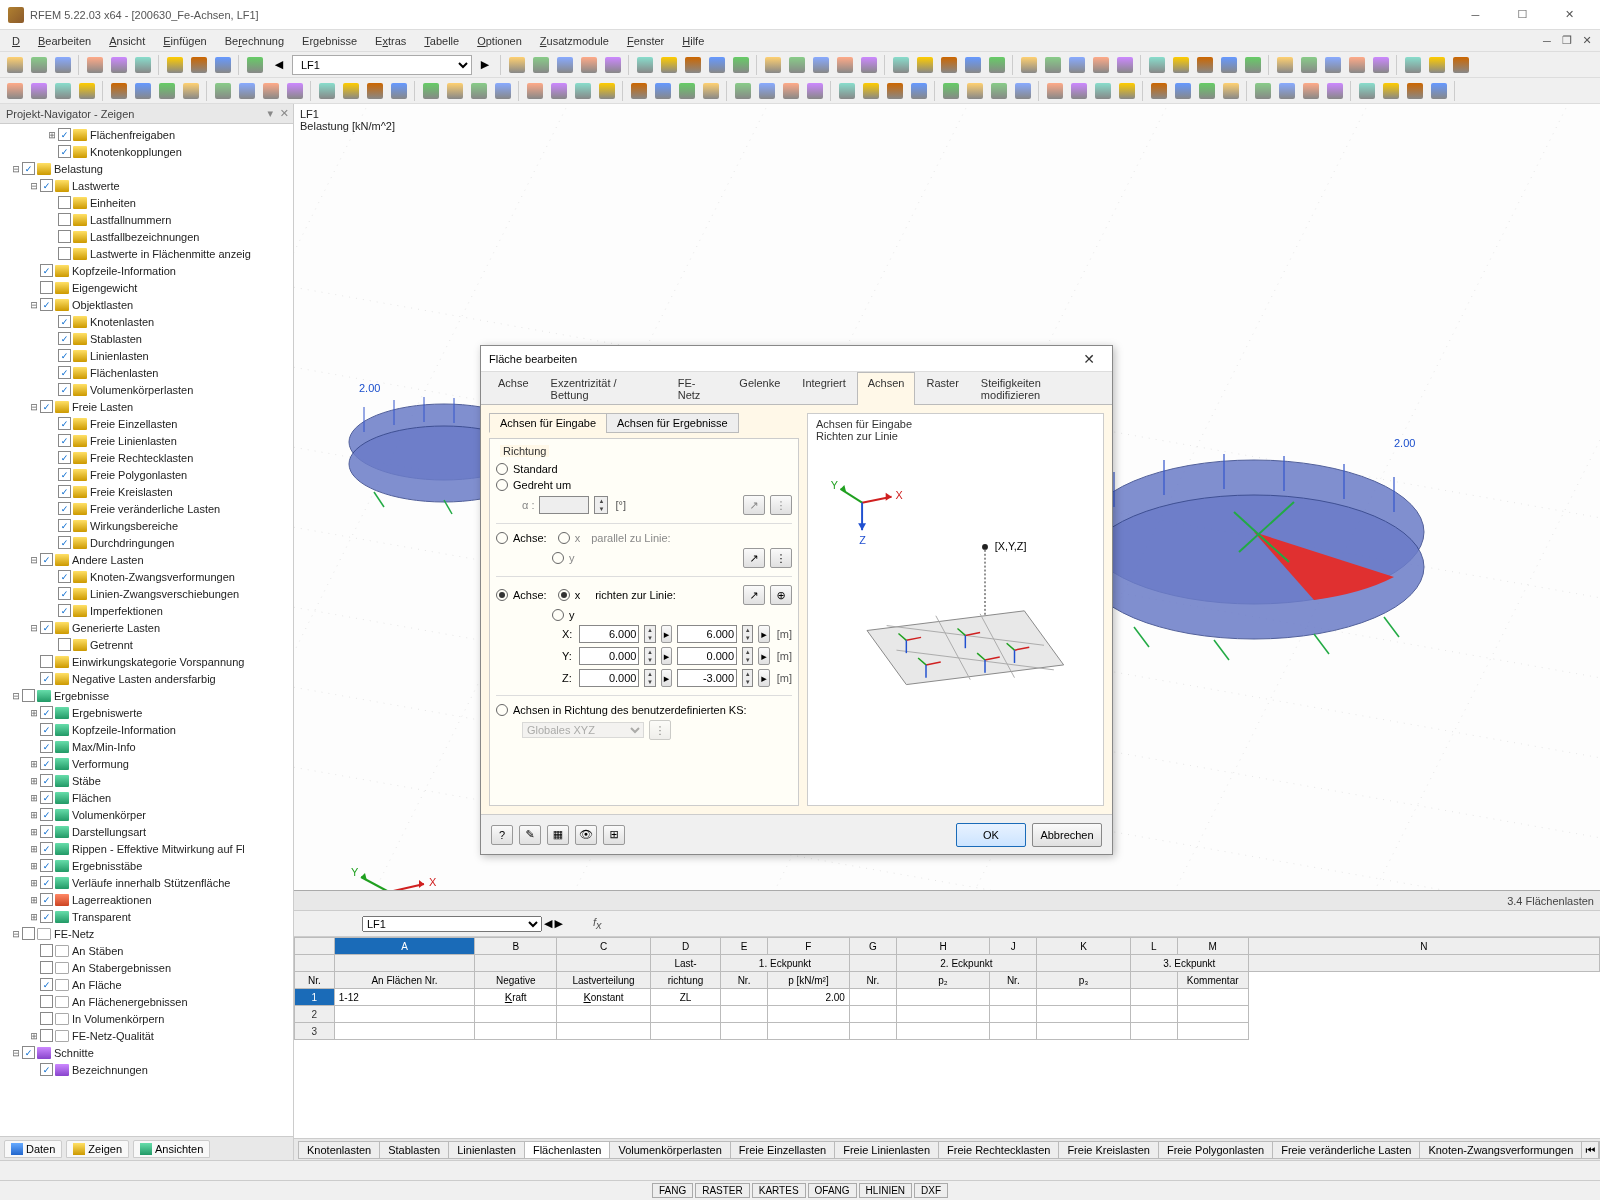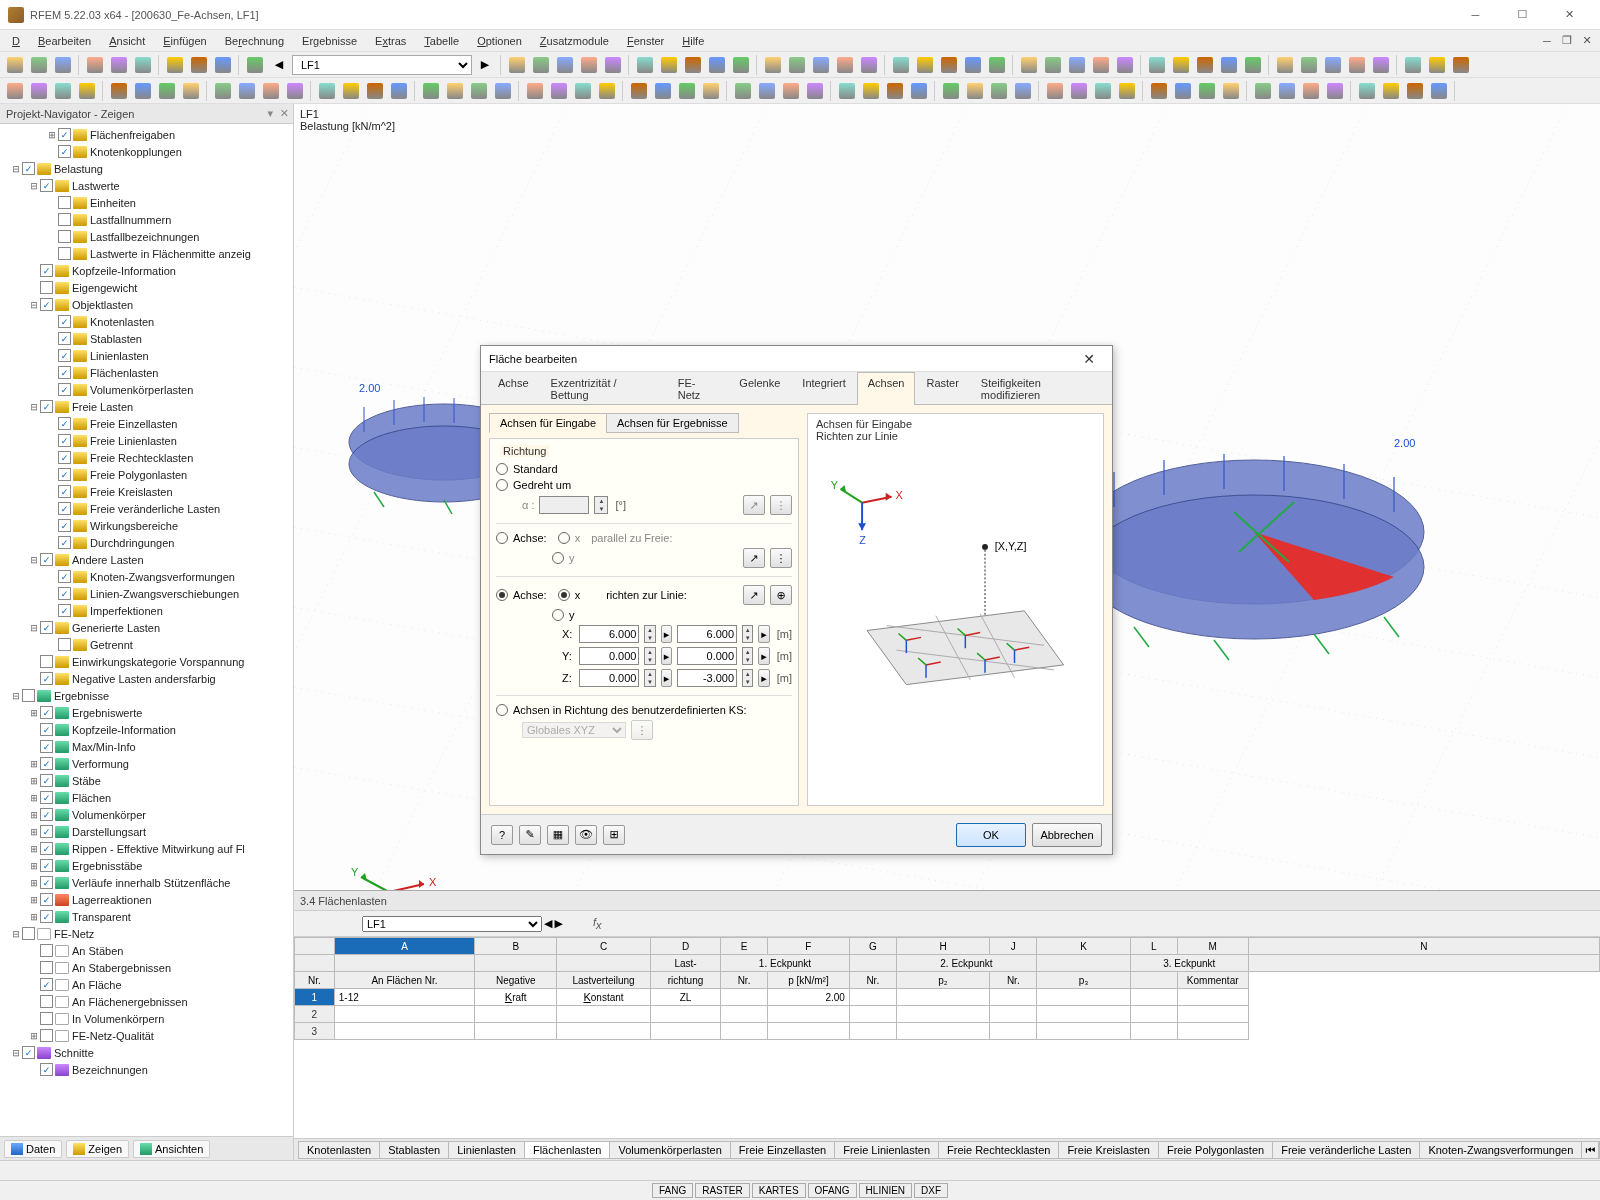--- a/index.html
+++ b/index.html
@@ -83,21 +83,21 @@
 .spin div { flex: 1; font-size: 6px; text-align: center; line-height: 8px; color: #444; }
 .unit { color: #555; margin-left: 2px; }
 .minibtn { width: 22px; height: 20px; border: 1px solid #999; background: linear-gradient(#fafafa,#e0e0e0); display: inline-flex; align-items: center; justify-content: center; border-radius: 2px; }
 .dlg-foot { height: 40px; display: flex; align-items: center; padding: 0 10px; gap: 6px; background: #f0f0f0; border-top: 1px solid #ccc; }
 .dlg-foot .spacer { flex: 1; }
 .dlg-btn { min-width: 70px; height: 24px; border: 1px solid #888; background: linear-gradient(#fafafa,#e0e0e0); border-radius: 2px; }
 .dlg-btn.primary { border: 1px solid #1a6bb8; background: linear-gradient(#e8f2ff,#cce4ff); }
 
 
 .bottompanel { position: absolute; left: 294px; right: 0; bottom: 40px; height: 270px; background: #f0f0f0; border-top: 1px solid #aaa; display: flex; flex-direction: column; }
-.bp-head { height: 20px; background: #e8e8e8; display: flex; align-items: center; padding: 0 6px; color: #444; border-bottom: 1px solid #ccc; }
+.bp-head { height: 20px; background: #e8e8e8; display: flex; align-items: center; padding: 0 6px; color: #444; border-bottom: 1px solid #ccc; justify-content: flex-end; }
 .bp-tools { height: 26px; display: flex; align-items: center; padding: 2px 4px; gap: 2px; border-bottom: 1px solid #ccc; background: #f0f0f0; }
 .bp-grid { flex: 1; background: #fff; overflow: auto; }
 .bp-grid table { border-collapse: collapse; width: 100%; }
 .bp-grid th, .bp-grid td { border: 1px solid #bbb; padding: 1px 4px; font-size: 10px; height: 17px; text-align: center; }
 .bp-grid th { background: #eee; font-weight: normal; }
 .bp-grid th.colh { background: #f0d890; }
 .bp-grid .rowh { background: #1a6bb8; color: #fff; width: 30px; }
 .bp-tabs { height: 22px; display: flex; align-items: center; padding: 0 4px; gap: 0; border-top: 1px solid #ccc; background: #e8e8e8; overflow: hidden; }
 .bp-tab { padding: 2px 8px; border: 1px solid #bbb; background: #eee; margin-right: -1px; white-space: nowrap; }
 .bp-tab.active { background: #fff; }
@@ -975,36 +975,36 @@
           <span style="flex:1"></span>
           <span class="minibtn">↗</span>
           <span class="minibtn">⋮</span>
         </div>
         <hr style="margin:6px 0;border:none;border-top:1px solid #ddd">
         <div class="radio-row">
           <span class="radio"></span>
           <span>Achse:</span>
           <span class="radio" style="margin-left:6px"></span>
             <span style="color:#888">x</span>
-          <span style="color:#888;margin-left:6px">parallel zu Freie:</span>
+          <span style="color:#888;margin-left:6px">parallel zu Linie:</span>
         </div>
         <div class="radio-row" style="padding-left:56px">
           <span class="radio"></span>
             <span style="color:#888">y</span>
           <span style="flex:1"></span>
           <span class="minibtn">↗</span>
           <span class="minibtn">⋮</span>
         </div>
         <hr style="margin:6px 0;border:none;border-top:1px solid #ddd">
         <div class="radio-row">
           <span class="radio sel"></span>
           <span>Achse:</span>
           <span class="radio sel" style="margin-left:6px"></span>
             <span>x</span>
-          <span style="margin-left:21px">richten zur Linie:</span>
+          <span style="margin-left:10px">richten zur Linie:</span>
           <span style="flex:1"></span>
           <span class="minibtn">↗</span>
           <span class="minibtn">⊕</span>
         </div>
         <div class="radio-row" style="padding-left:56px">
           <span class="radio"></span>
             <span>y</span>
         </div>
         <div class="radio-row" style="padding-left:66px">
           <span style="width:16px">X:</span>
@@ -1053,21 +1053,21 @@
             </span>
             <span class="minibtn" style="width:14px;height:18px">▸</span>
           <span class="unit">[m]</span>
         </div>
         <hr style="margin:6px 0;border:none;border-top:1px solid #ddd">
         <div class="radio-row">
             <span class="radio"></span>
             <span>Achsen in Richtung des benutzerdefinierten KS:</span>
           </div>
         <div class="radio-row" style="padding-left:26px">
-          <select disabled="" style="width:104px;background:#eee;color:#888"><option>Globales XYZ</option></select>
+          <select disabled="" style="width:122px;background:#eee;color:#888"><option>Globales XYZ</option></select>
           <span class="minibtn" style="opacity:0.5">⋮</span>
         </div>
       </div>
     </div>
     <div class="dlg-right">
       <div style="padding:4px 8px;color:#333">
         <div>Achsen für Eingabe</div>
         <div>Richten zur Linie</div>
       </div>
       <svg width="100%" height="310" viewBox="0 0 300 310">

